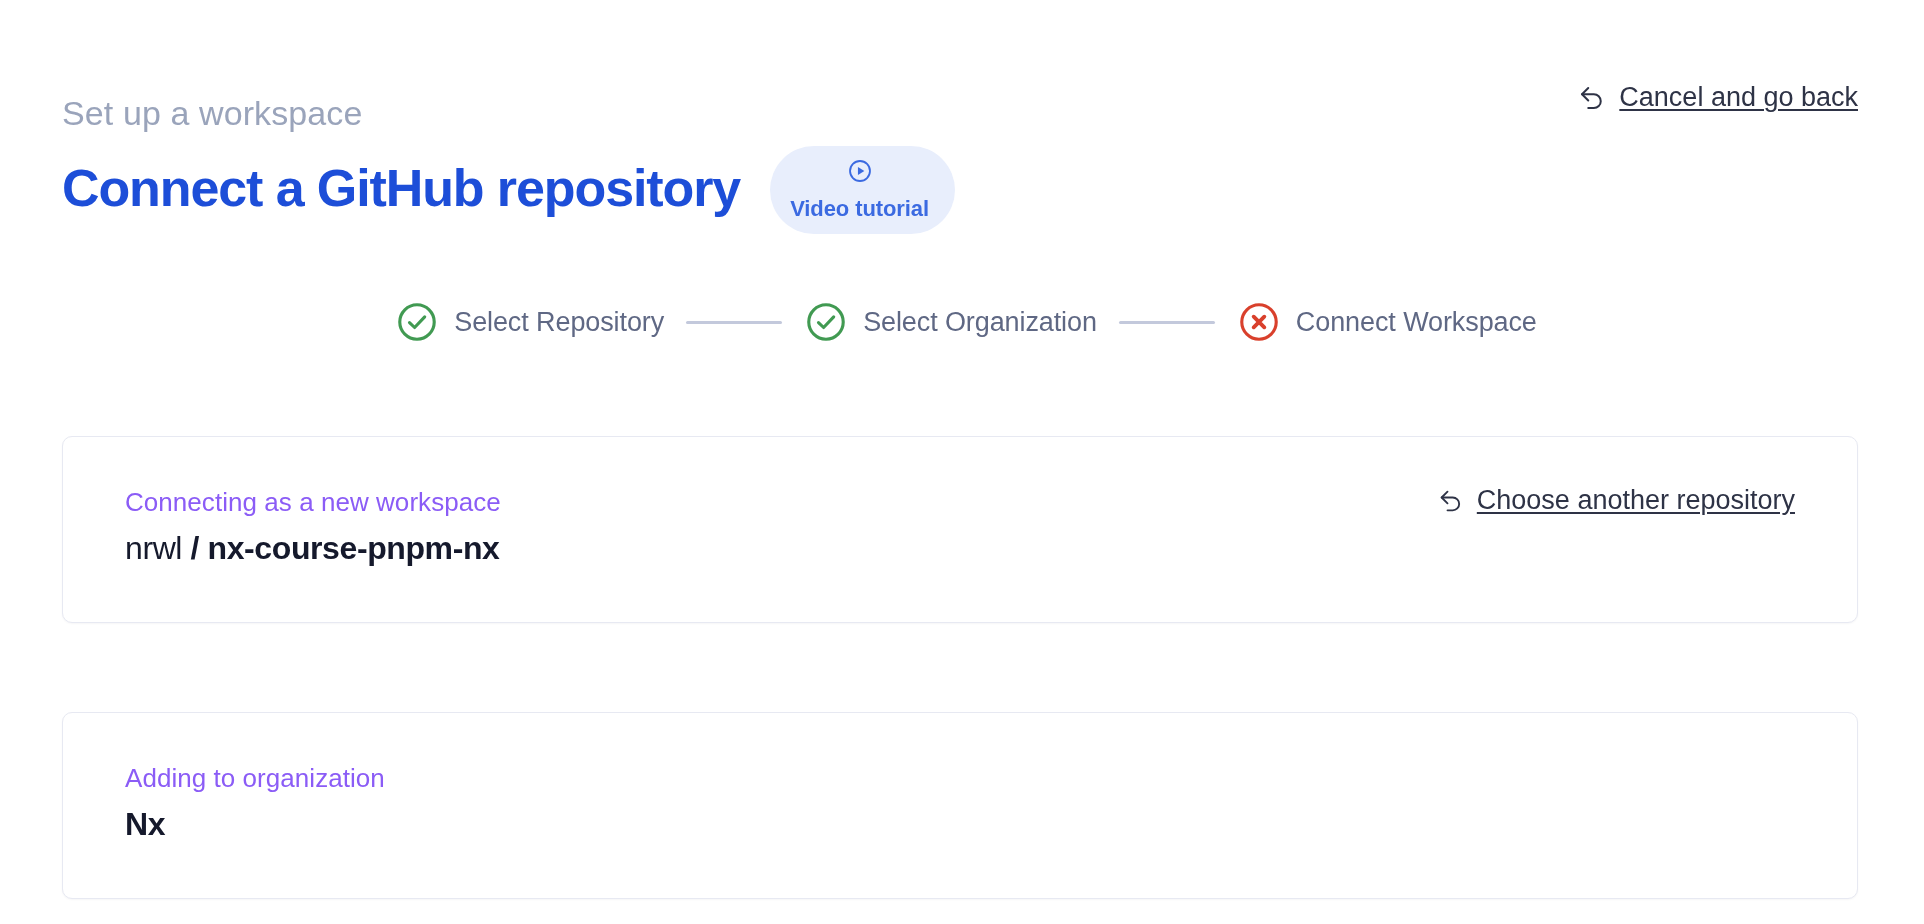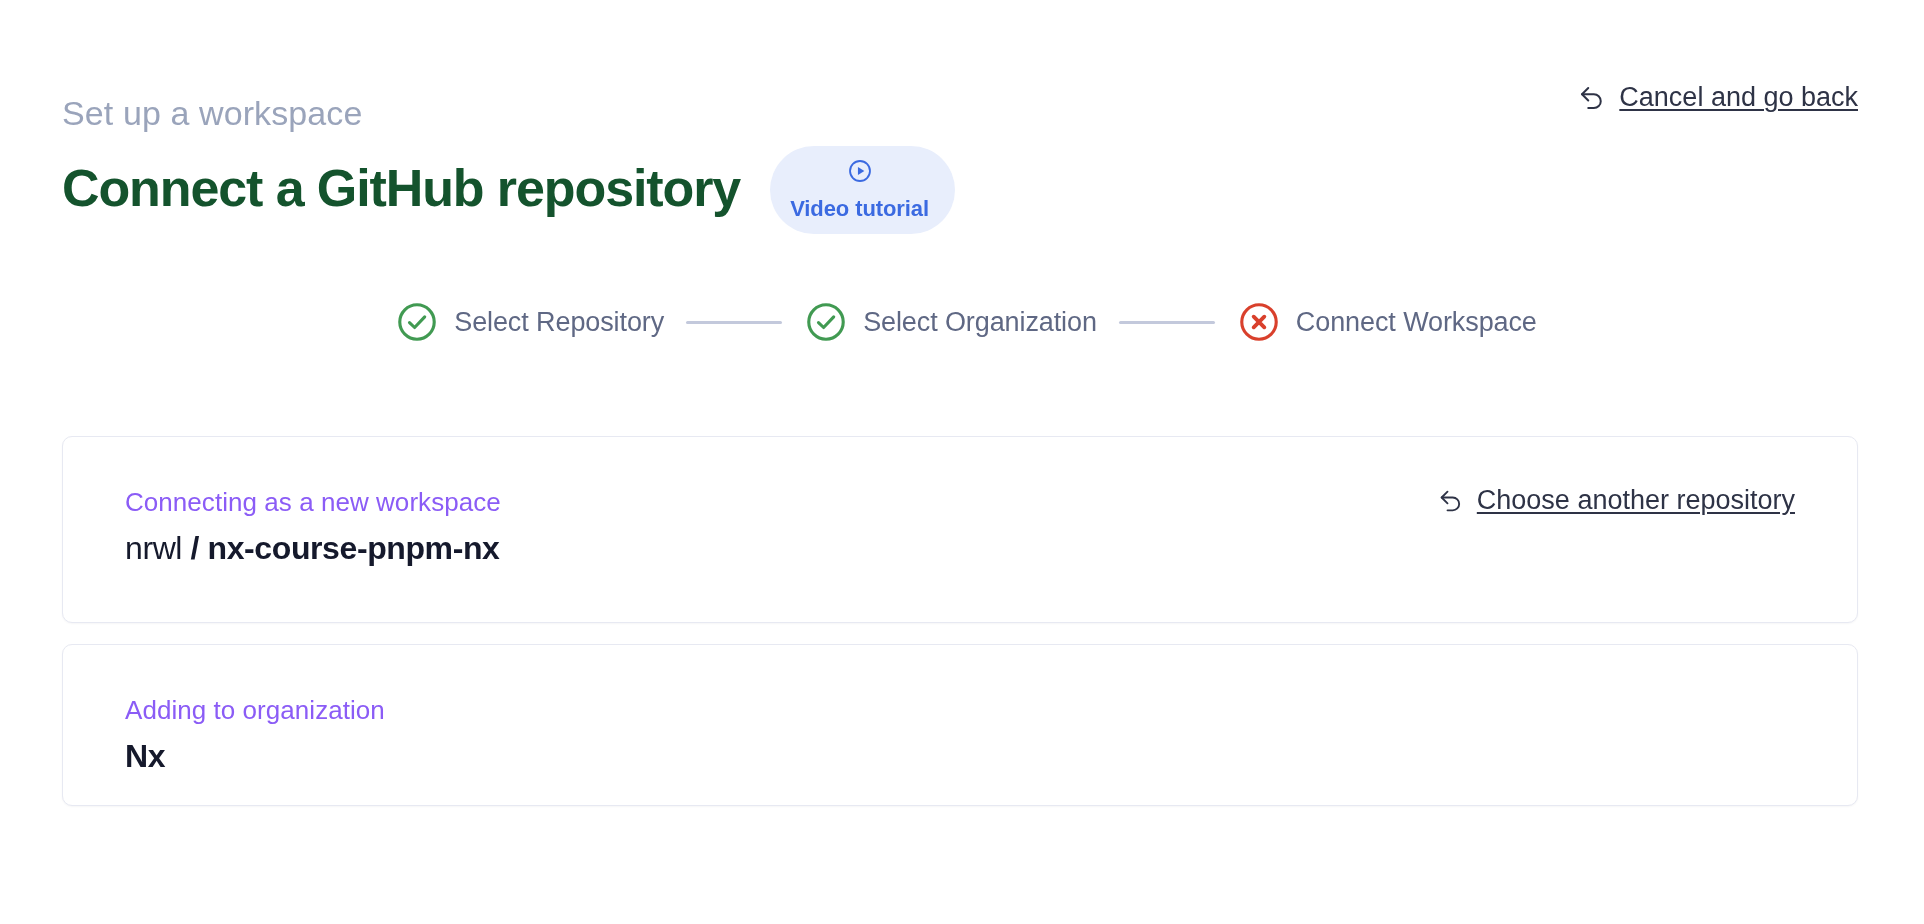--- a/index.html
+++ b/index.html
@@ -47,21 +47,21 @@
     left: 62px;
     top: 142px;
     display: flex;
     align-items: center;
     gap: 30px;
   }
 
   .page-title {
     font-size: 52px;
     font-weight: 700;
-    color: #14532d;
+    color: #1d4ed8;
     letter-spacing: -1.1px;
     line-height: 1.08;
     margin: 0;
     white-space: nowrap;
   }
 
   .video-badge {
     display: inline-flex;
     align-items: center;
     gap: 12px;
@@ -142,21 +142,21 @@
   .card {
     position: absolute;
     left: 62px;
     width: 1796px;
     background: #ffffff;
     border: 1.5px solid #e7e9f2;
     border-radius: 10px;
     box-shadow: 0 1px 2px rgba(20, 25, 50, 0.04);
   }
   #card-repository { top: 436px; height: 187px; }
-  #card-organization { top: 644px; height: 162px; }
+  #card-organization { top: 712px; height: 187px; }
 
   .card-inner {
     position: relative;
     height: 100%;
     padding: 0 62px;
   }
 
   .card-body {
     position: absolute;
     left: 62px;

